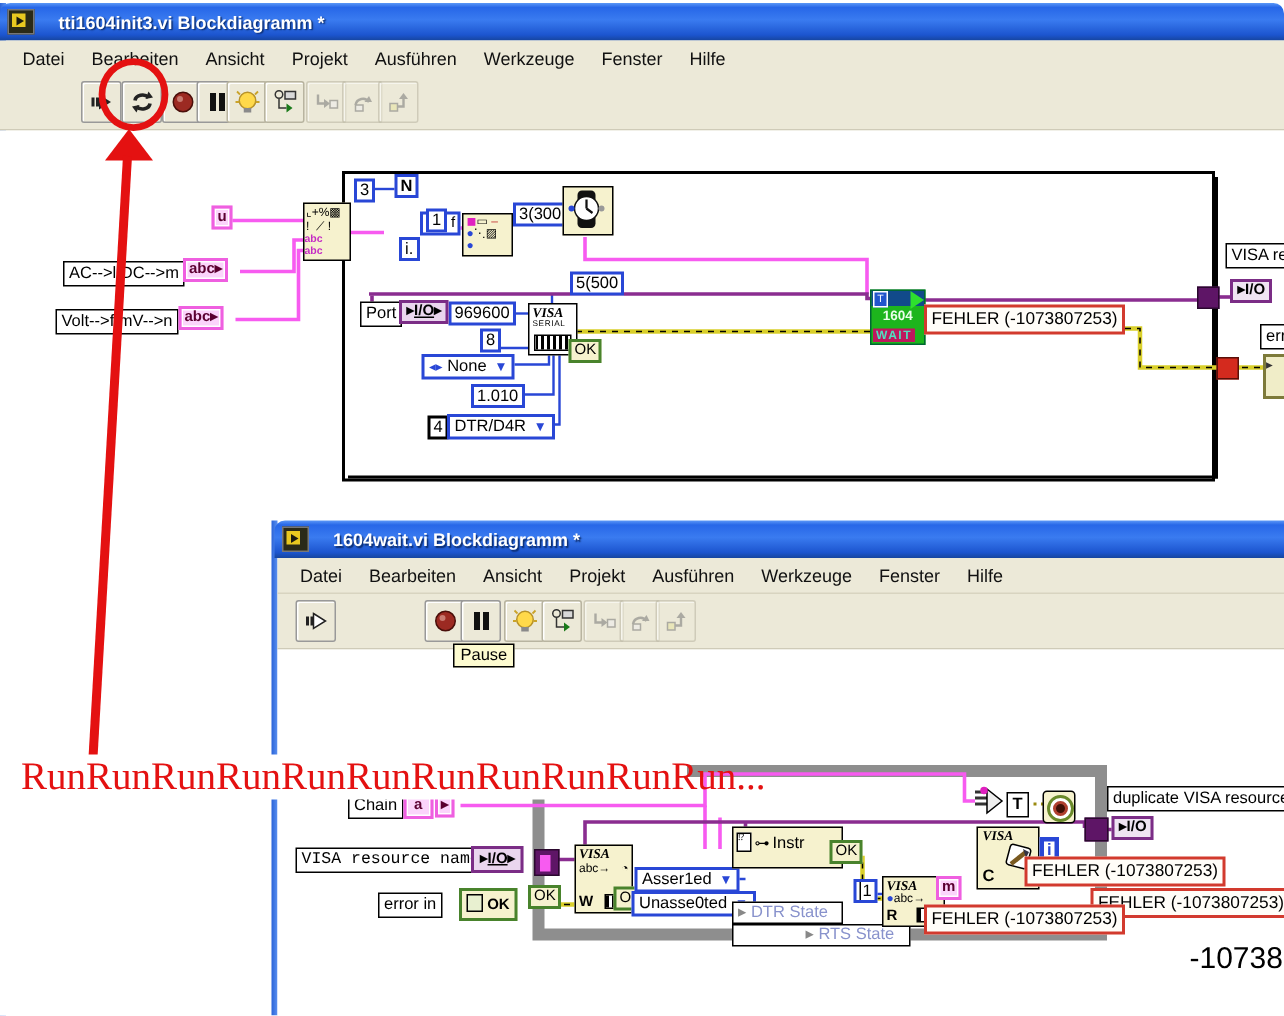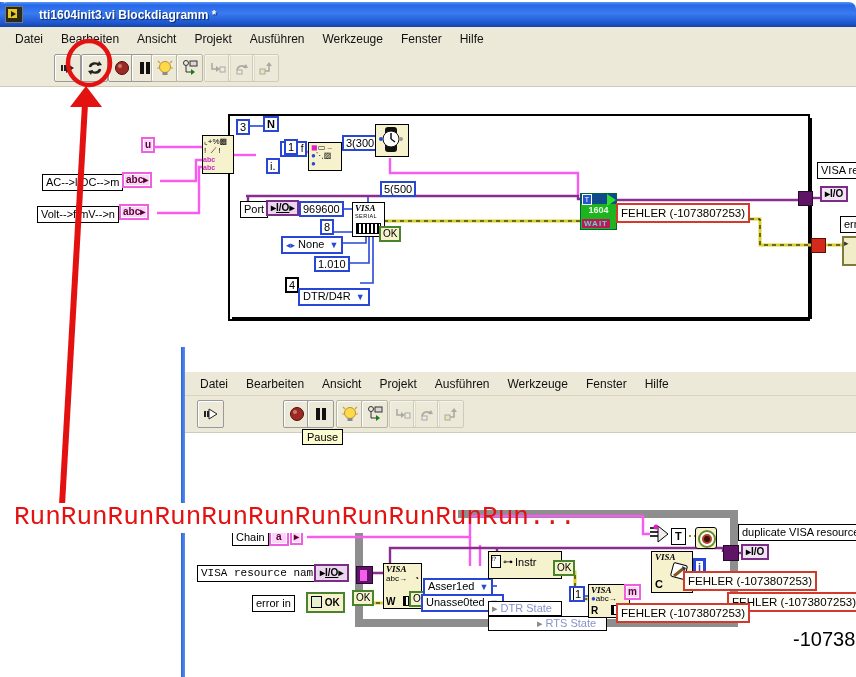--- a/index.html
+++ b/index.html
@@ -230,21 +230,21 @@
   </div>
   <div class="ok-box" style="left:379px;top:226px;">OK</div>
   <div class="lv-num" style="left:320px;top:219px;">8</div>
   <div class="lv-enum" style="left:281px;top:236px;">
     <span style="color:#2947d6;font-size:9px;">◂▸</span>
     <span>None</span>
     <span class="dn">▼</span>
   </div>
   <div class="lv-num" style="left:314px;top:256px;">1.010</div>
   <div class="lv-num" style="left:285px;top:277px;border-color:#000;">4</div>
-  <div class="lv-enum" style="left:298px;top:276px;margin-top:12px;">
+  <div class="lv-enum" style="left:298px;top:276px;">
     <span>DTR/D4R</span>
     <span class="dn">▼</span>
   </div>
 
   <div class="abs" style="left:580px;top:193px;width:35px;height:35px;background:#1db51d;border:1px solid #063;z-index:3;">
     <div style="position:absolute;left:0;top:0;width:100%;height:10px;background:#114a8a;"></div>
     <div style="position:absolute;left:1px;top:0;width:8px;height:9px;background:#2255cc;color:#fff;font-size:7px;line-height:9px;text-align:center;border:1px solid #fff;">T</div>
     <div style="position:absolute;right:0px;top:0px;width:0;height:0;border-left:9px solid #2ee02e;border-top:6px solid transparent;border-bottom:6px solid transparent;"></div>
     <div style="position:absolute;left:0;top:11px;width:100%;text-align:center;color:#eaffea;font-size:9px;font-weight:bold;">1604</div>
     <div style="position:absolute;left:1px;bottom:1px;background:#be185d;color:#4fe0c0;font-size:8px;font-weight:bold;padding:0 2px;letter-spacing:1px;">WAIT</div>
@@ -256,20 +256,24 @@
   <div class="lv-label" style="left:817px;top:162px;">VISA res</div>
   <div class="lv-io" style="left:820px;top:186px;background:#efe4f2;">
     <span>▸</span><span>I/O</span>
   </div>
   <div class="lv-label" style="left:840px;top:216px;">err</div>
   <div class="abs" style="left:842px;top:236px;width:14px;height:26px;background:#f0edc8;border:2px solid #7d7a3a;font-size:9px;color:#333;">▸</div>
 </div>
 
 <div class="win" style="left:181px;top:347px;width:675px;height:330px;z-index:20;">
   <div class="leftedge" style="left:0;top:0;height:330px;"></div>
+  <div class="titlebar" style="top:0;left:2px;border-top-right-radius:0;">
+    <span class="appicon"></span>
+    <span class="titletext">1604wait.vi Blockdiagramm *</span>
+  </div>
   <div class="menubar" style="top:25px;left:4px;padding-left:6px;">
     <span class="menu-item">Datei</span>
     <span class="menu-item">Bearbeiten</span>
     <span class="menu-item">Ansicht</span>
     <span class="menu-item">Projekt</span>
     <span class="menu-item">Ausführen</span>
     <span class="menu-item">Werkzeuge</span>
     <span class="menu-item">Fenster</span>
     <span class="menu-item">Hilfe</span>
   </div>
@@ -465,13 +469,13 @@
   <div class="fehler-box" style="left:616px;top:603px;">FEHLER (-1073807253)</div>
   <div class="abs" style="left:793px;top:628px;font-size:20px;color:#000;white-space:nowrap;">-10738</div>
 </div>
 
 <svg class="abs" width="856" height="677" style="left:0;top:0;z-index:50;pointer-events:none;">
   <ellipse cx="89" cy="63" rx="21" ry="22" fill="none" stroke="#e41111" stroke-width="4.5"></ellipse>
   <polygon points="86,86 70,107 102,107" fill="#e41111"></polygon>
   <line x1="85" y1="104" x2="62" y2="505" stroke="#e41111" stroke-width="6"></line>
 </svg>
 <div class="abs" style="left:14px;top:503px;width:444px;height:30px;background:#fff;color:#e41111;
-            font-family:Liberation Mono, monospace;font-size:26px;line-height:29px;white-space:nowrap;z-index:51;">RunRunRunRunRunRunRunRunRunRunRun...</div>
+            font-family:Liberation Serif, serif;font-size:26px;line-height:29px;white-space:nowrap;z-index:51;">RunRunRunRunRunRunRunRunRunRunRun...</div>
 
 </body></html>

